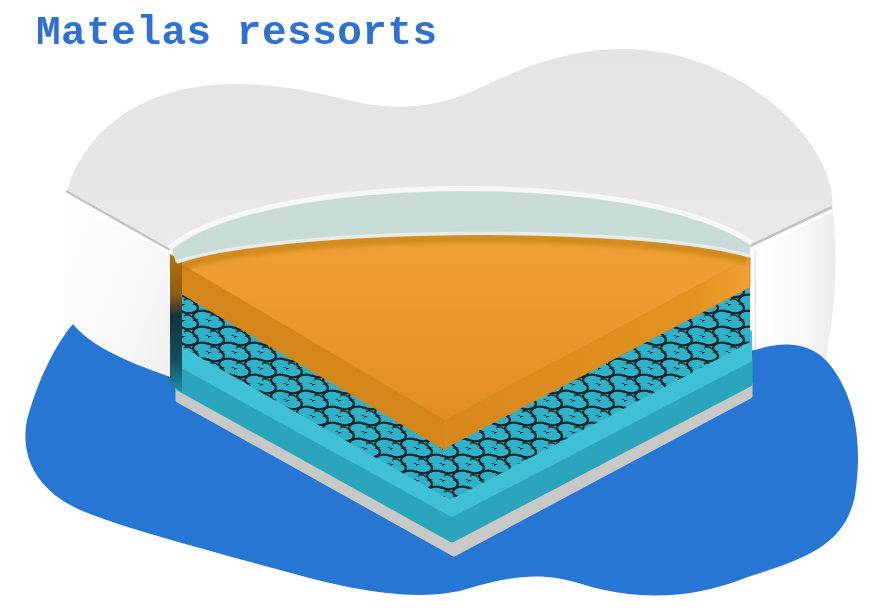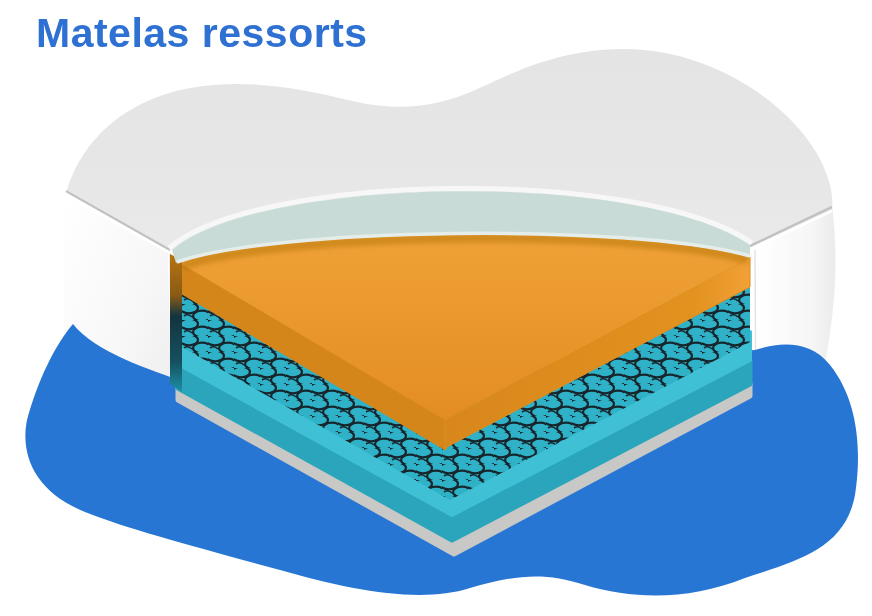--- a/index.html
+++ b/index.html
@@ -14,21 +14,21 @@
     --teal-face:#2aa5bc;
     --rim-gray:#c8c8c6;
     --page-bg:#ffffff;
   }
   html,body{margin:0;padding:0;background:#fff;}
   .canvas{
     position:relative;
     width:872px;height:616px;
     background:var(--page-bg);
     overflow:hidden;
-    font-family:Liberation Sans, sans-serif;
+    font-family:Liberation Mono, monospace;
   }
   .page-title{
     position:absolute;
     left:36px;top:10px;
     margin:0;
     font-size:41px;
     font-weight:700;
     letter-spacing:0.5px;
     color:var(--title-blue);
   }

